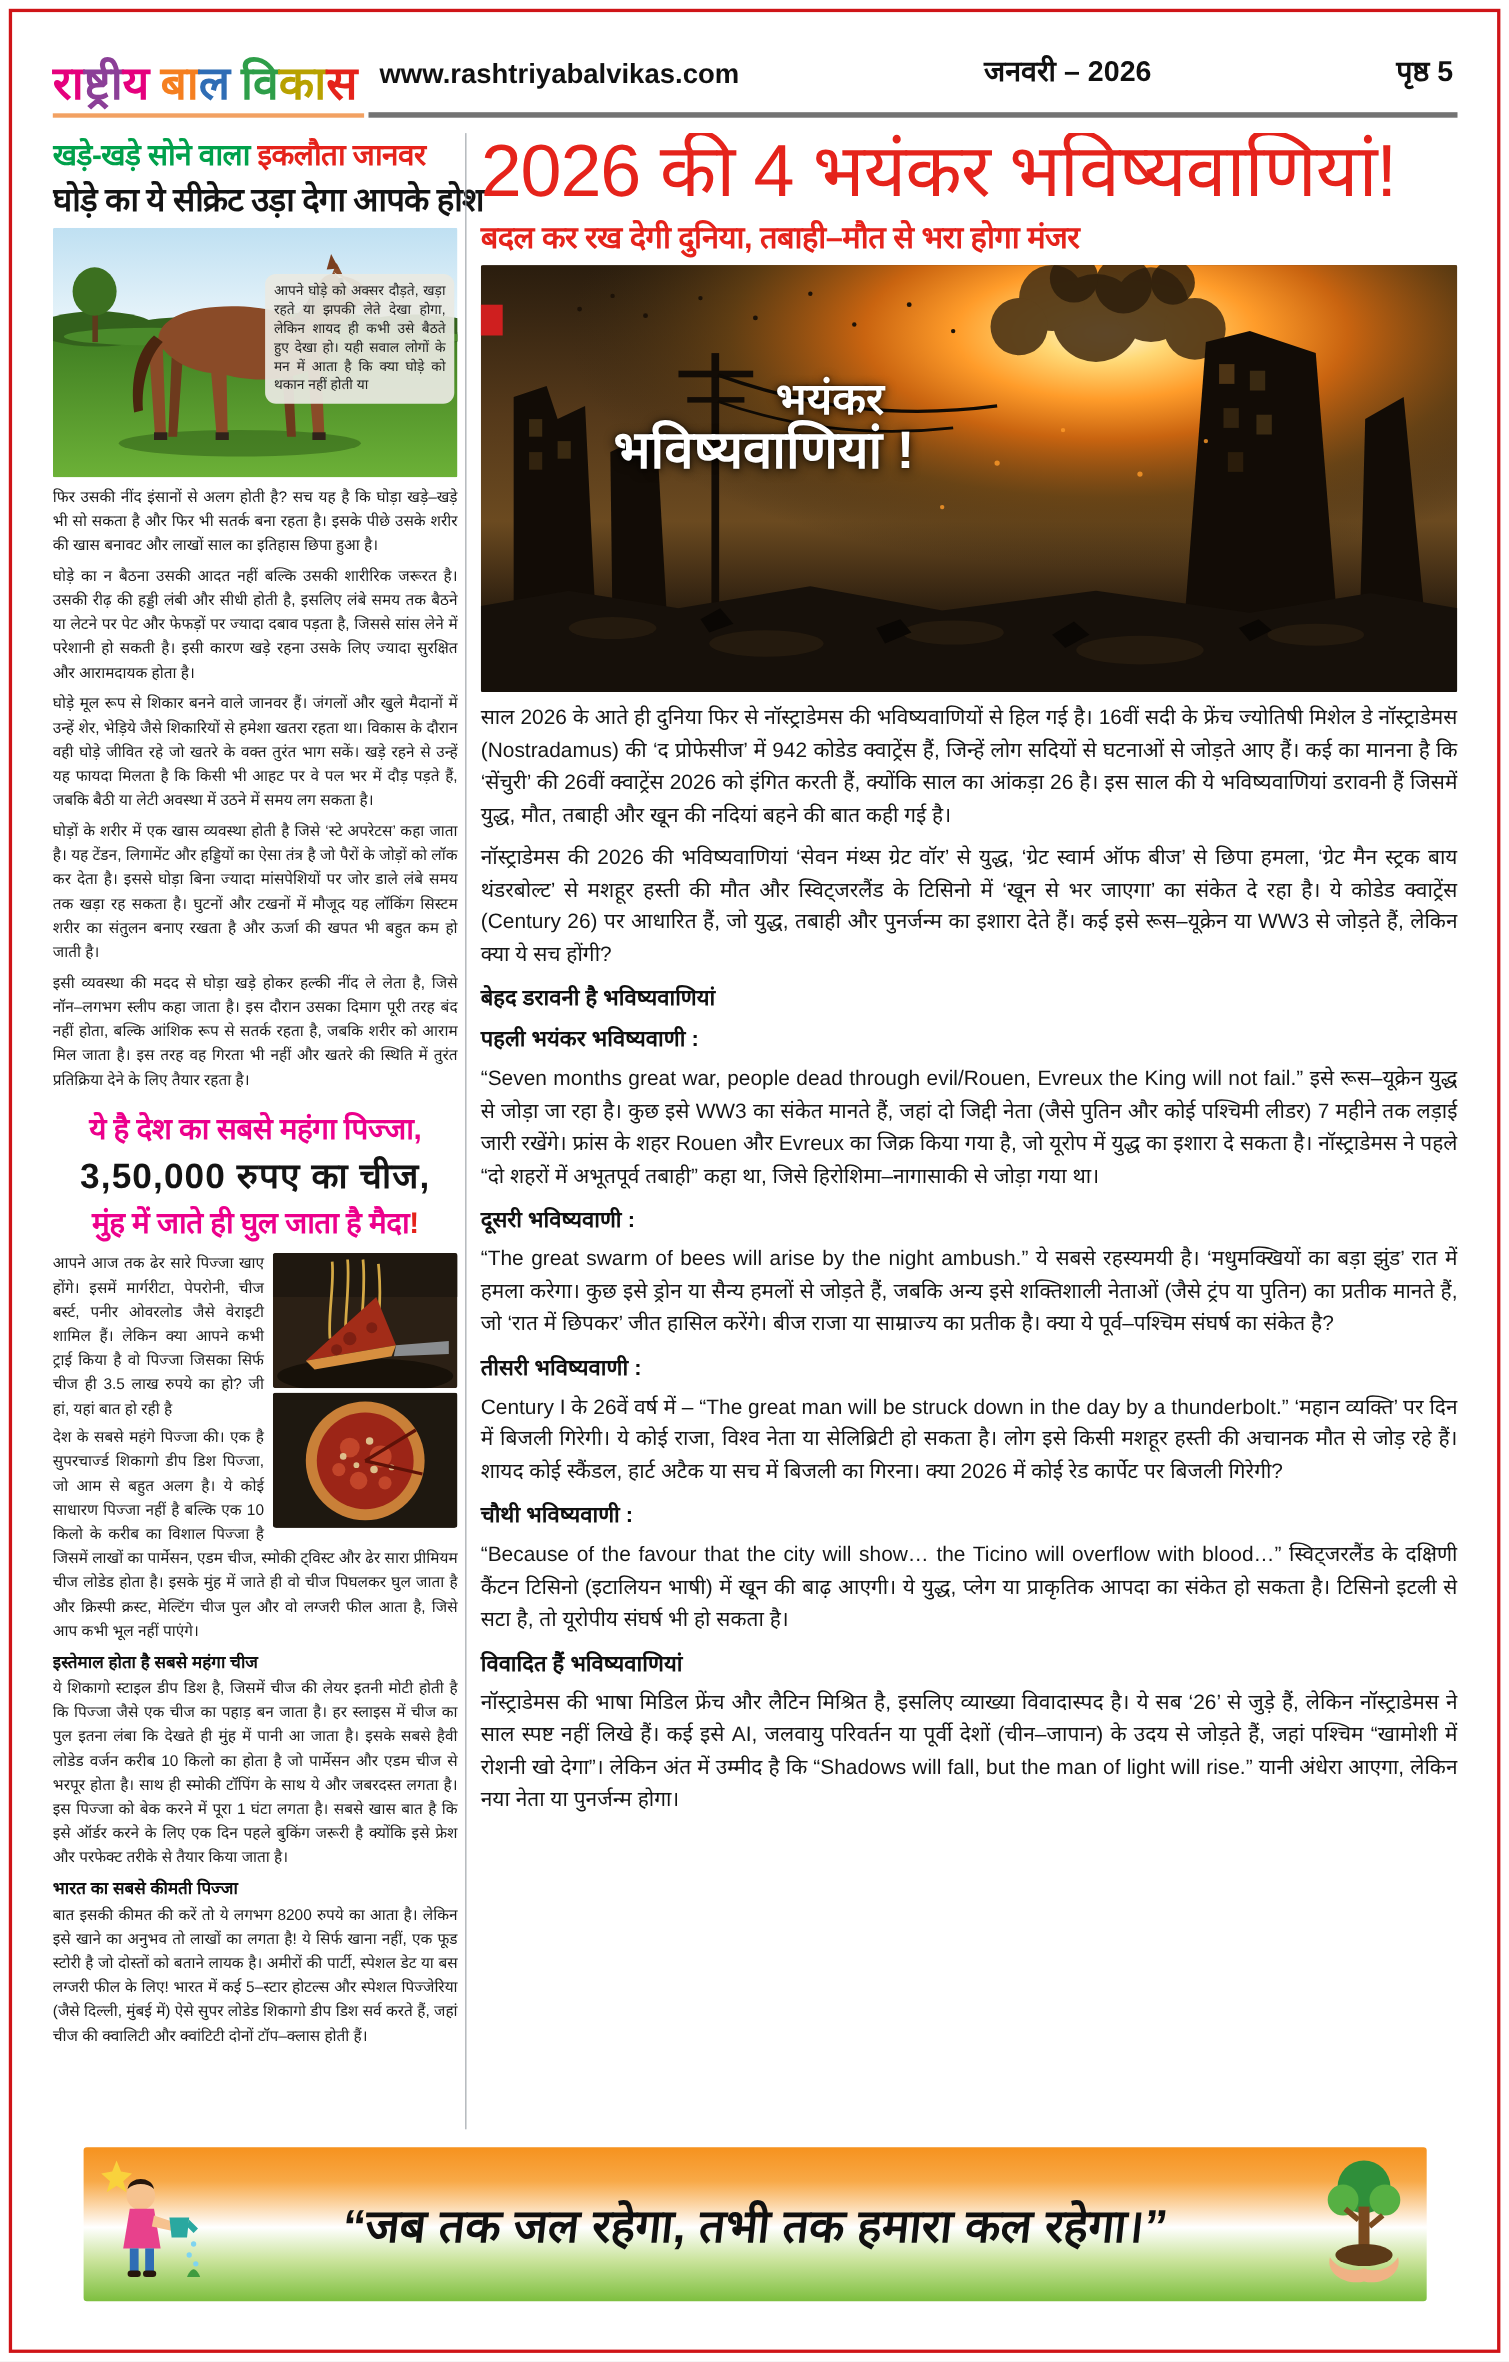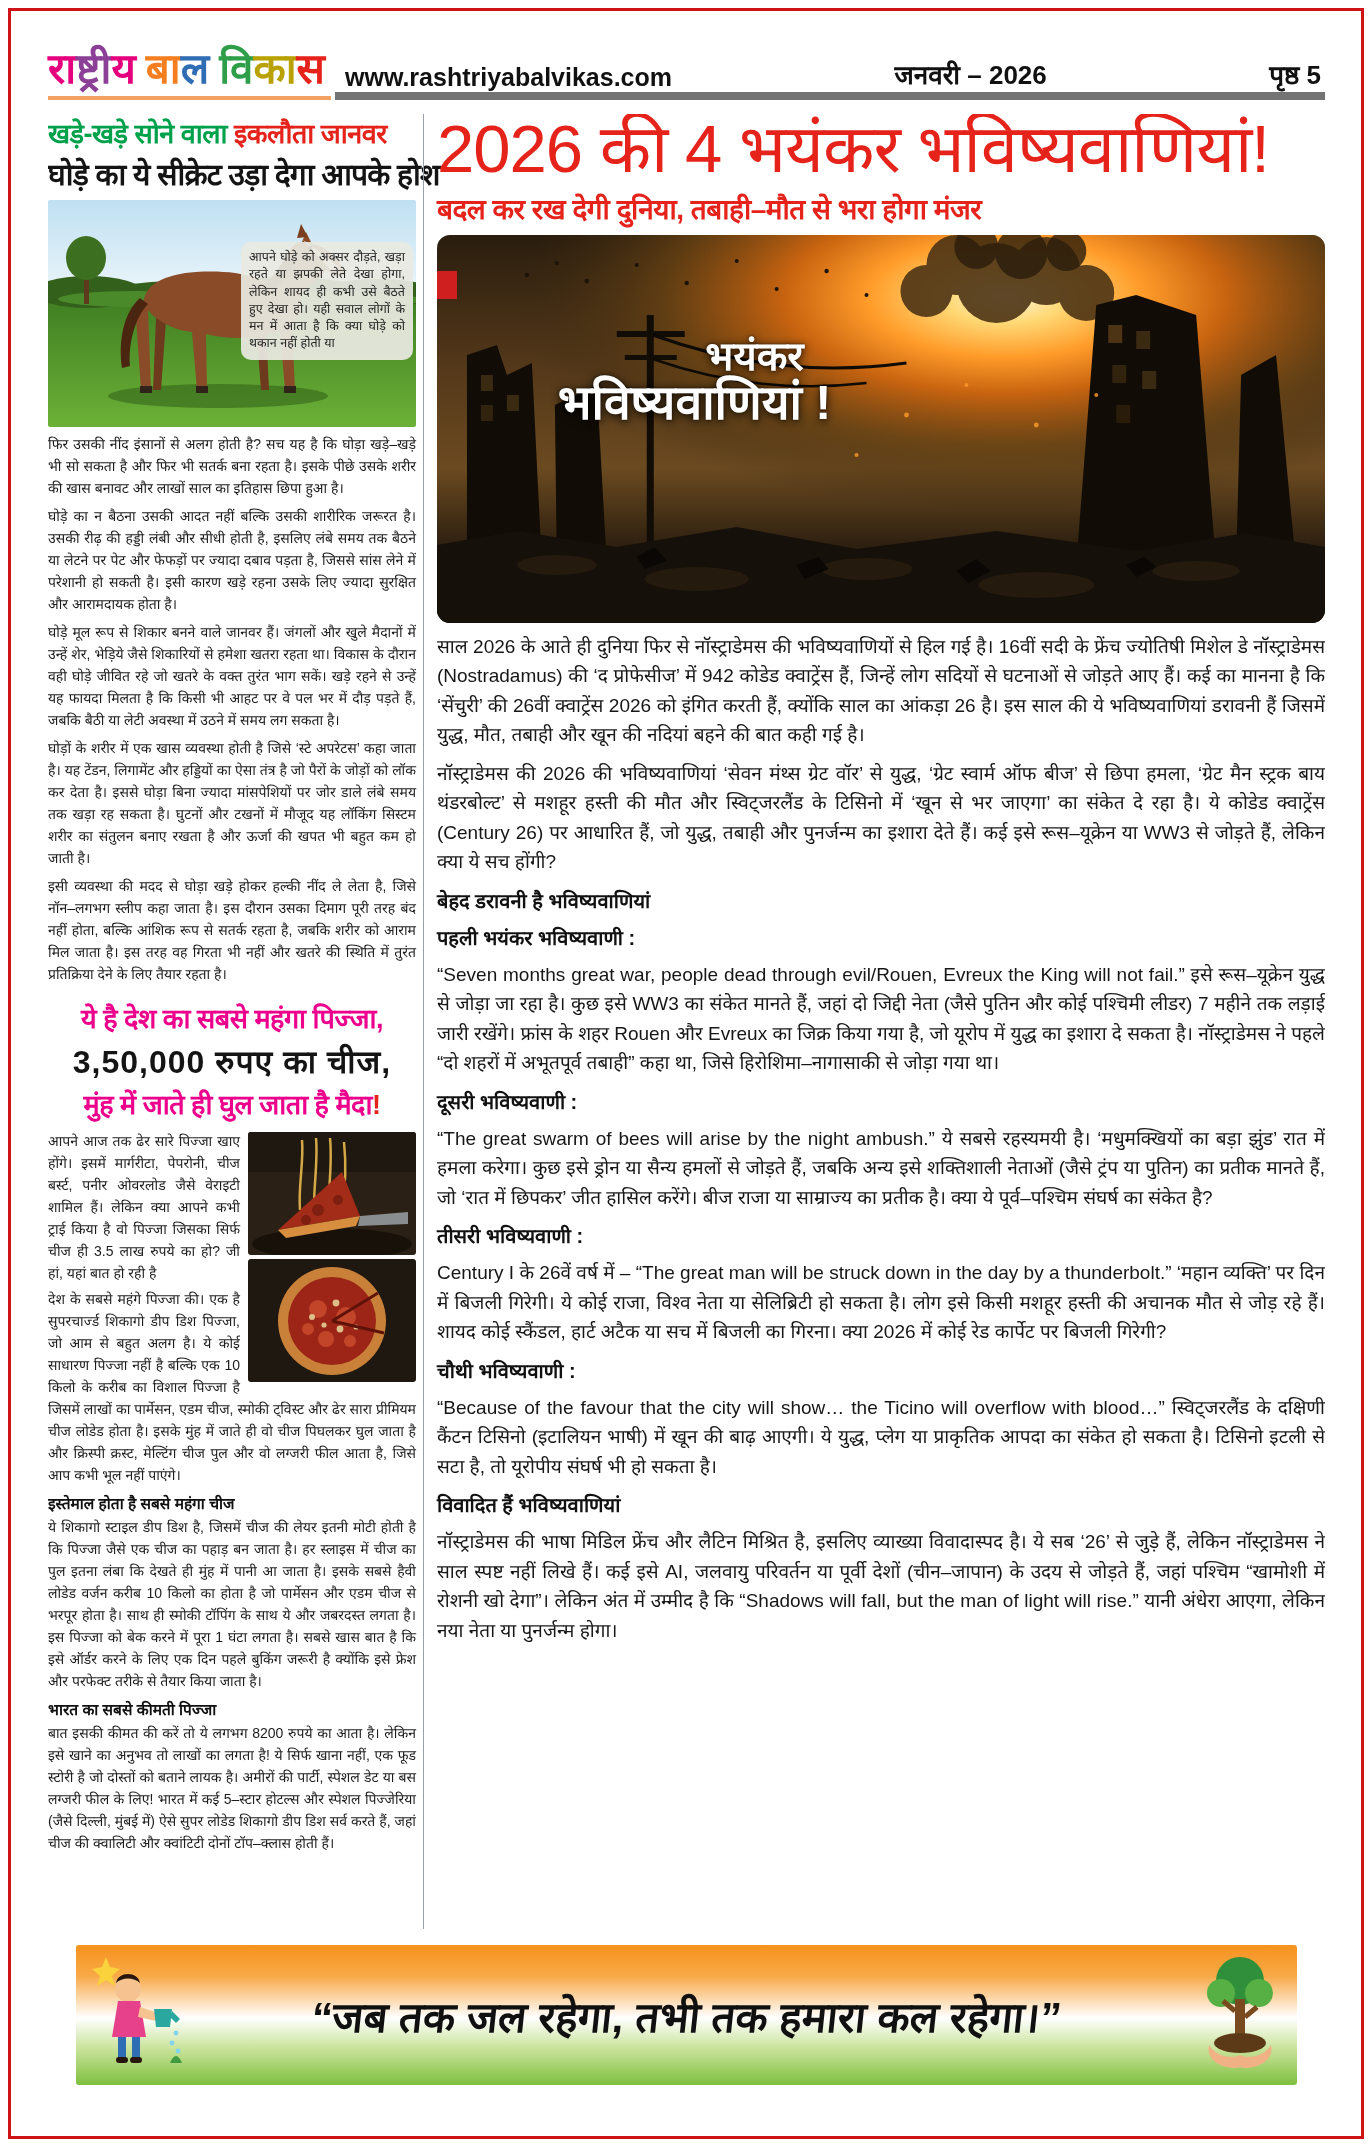--- a/index.html
+++ b/index.html
@@ -10,21 +10,21 @@
   .content { position:absolute; left:48px; right:47px; top:46px; }
 
   
   .masthead { display:flex; align-items:flex-end; }
   .logo { font-size:42px; font-weight:800; letter-spacing:0; line-height:1.1; border-bottom:4px solid #f2a162; padding:0 6px 4px 0; white-space:nowrap; }
   .logo span { display:inline-block; }
   .lg-sp { margin-left:10px; }
   .lc0 { color:#e5007d; } .lc1 { color:#8b3f97; } .lc2 { color:#e5007d; }
   .lc3 { color:#f57f20; } .lc4 { color:#2f6db5; }
   .lc5 { color:#2e9e49; } .lc6 { color:#b8a100; } .lc7 { color:#e5231b; }
-  .masthead-right { flex:1; display:flex; justify-content:space-between; align-items:flex-end; border-bottom:8px solid #737373; padding:0 4px 0 10px; margin-left:4px; }
+  .masthead-right { flex:1; display:flex; justify-content:space-between; align-items:flex-end; border-bottom:5px solid #737373; padding:0 4px 20px 10px; margin-left:4px; }
   .site-url { font-size:25px; font-weight:bold; color:#111; }
   .issue-date { font-size:26px; font-weight:bold; color:#111; }
   .page-number { font-size:26px; font-weight:bold; color:#111; }
 
   
   .main { display:flex; margin-top:14px; height:1815px; overflow:hidden; }
   .col-left { width:368px; flex:0 0 368px; }
   .col-right { flex:1; border-left:1.5px solid #9aa0a6; margin-left:7px; padding-left:13px; }
 
   
@@ -46,21 +46,21 @@
   .pizza-flow { margin-top:8px; }
   .pizza-photos { float:right; width:168px; margin:2px 0 6px 8px; }
   .pizza-photo { width:168px; height:123px; border-radius:3px; overflow:hidden; display:block; }
   .pizza-photo + .pizza-photo { margin-top:4px; }
   .pizza-flow p { font-size:14px; line-height:22px; text-align:justify; margin:0 0 4px; }
   .pizza-sub { font-size:15.5px; font-weight:800; margin:6px 0 2px; color:#111; }
 
   
   .proph-headline { font-size:67px; font-weight:400; color:#e5231b; letter-spacing:-1px; line-height:1.05; white-space:nowrap; }
   .proph-subheadline { font-size:28px; font-weight:800; color:#e5231b; letter-spacing:-0.5px; margin-top:4px; white-space:nowrap; }
-  .disaster { position:relative; width:100%; height:388px; margin-top:8px; overflow:hidden; border-radius:13px;text-decoration:underline; }
+  .disaster { position:relative; width:100%; height:388px; margin-top:8px; overflow:hidden; border-radius:2px;text-decoration:underline; }
   .disaster-text { position:absolute; left:10%; top:26%; width:38%; text-align:center; color:#fff; text-shadow:0 2px 10px rgba(0,0,0,.85), 0 0 3px rgba(0,0,0,.6); }
   .disaster-text .l1 { font-size:40px; font-weight:800; line-height:1.05; padding-left:120px; }
   .disaster-text .l2 { font-size:48px; font-weight:800; line-height:1.1; }
   .red-tag { position:absolute; left:0; top:36px; width:20px; height:28px; background:#cf1f1f; }
   .proph-body p { font-size:19px; line-height:29.5px; text-align:justify; margin:9px 0 0; color:#161616; }
   .proph-body h4 { font-size:20px; font-weight:800; margin:10px 0 0; color:#111; }
 
   
   .banner { position:relative; margin:16px 28px 0 28px; height:140px; border-radius:3px; overflow:hidden;
             background:linear-gradient(180deg,#f6921e 0%, #f8a947 22%, #ffffff 52%, #c9e39a 74%, #7ebf3f 100%); }

